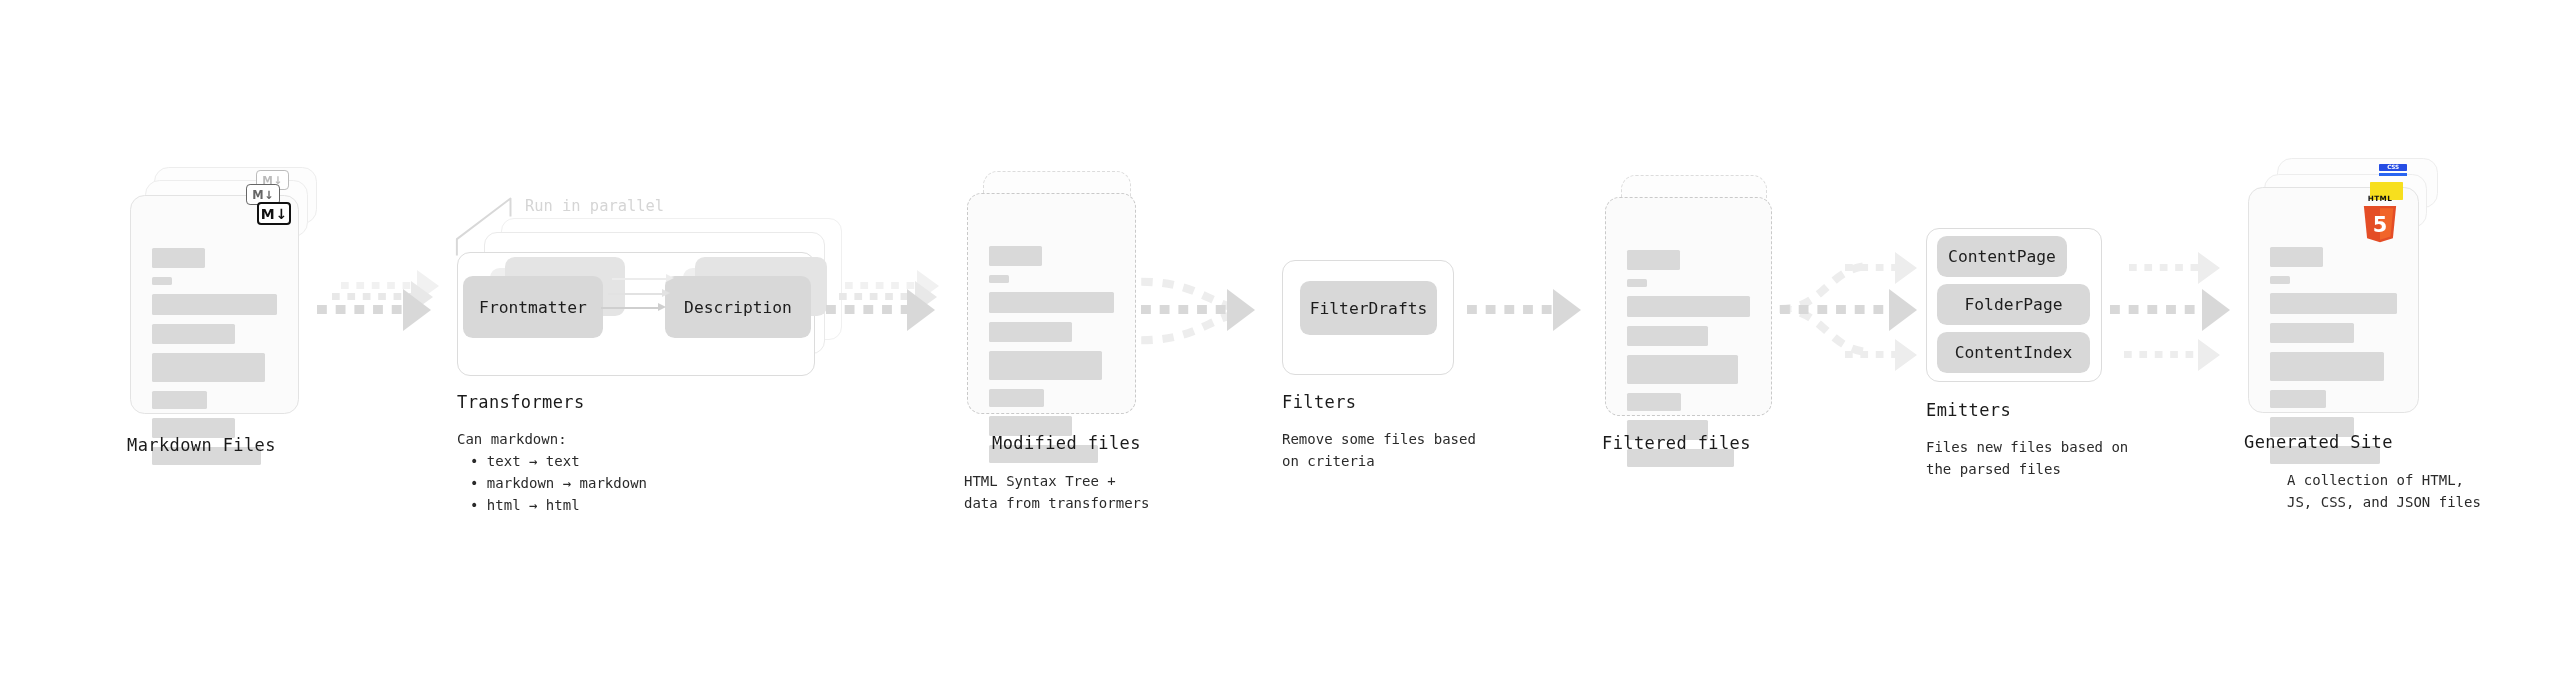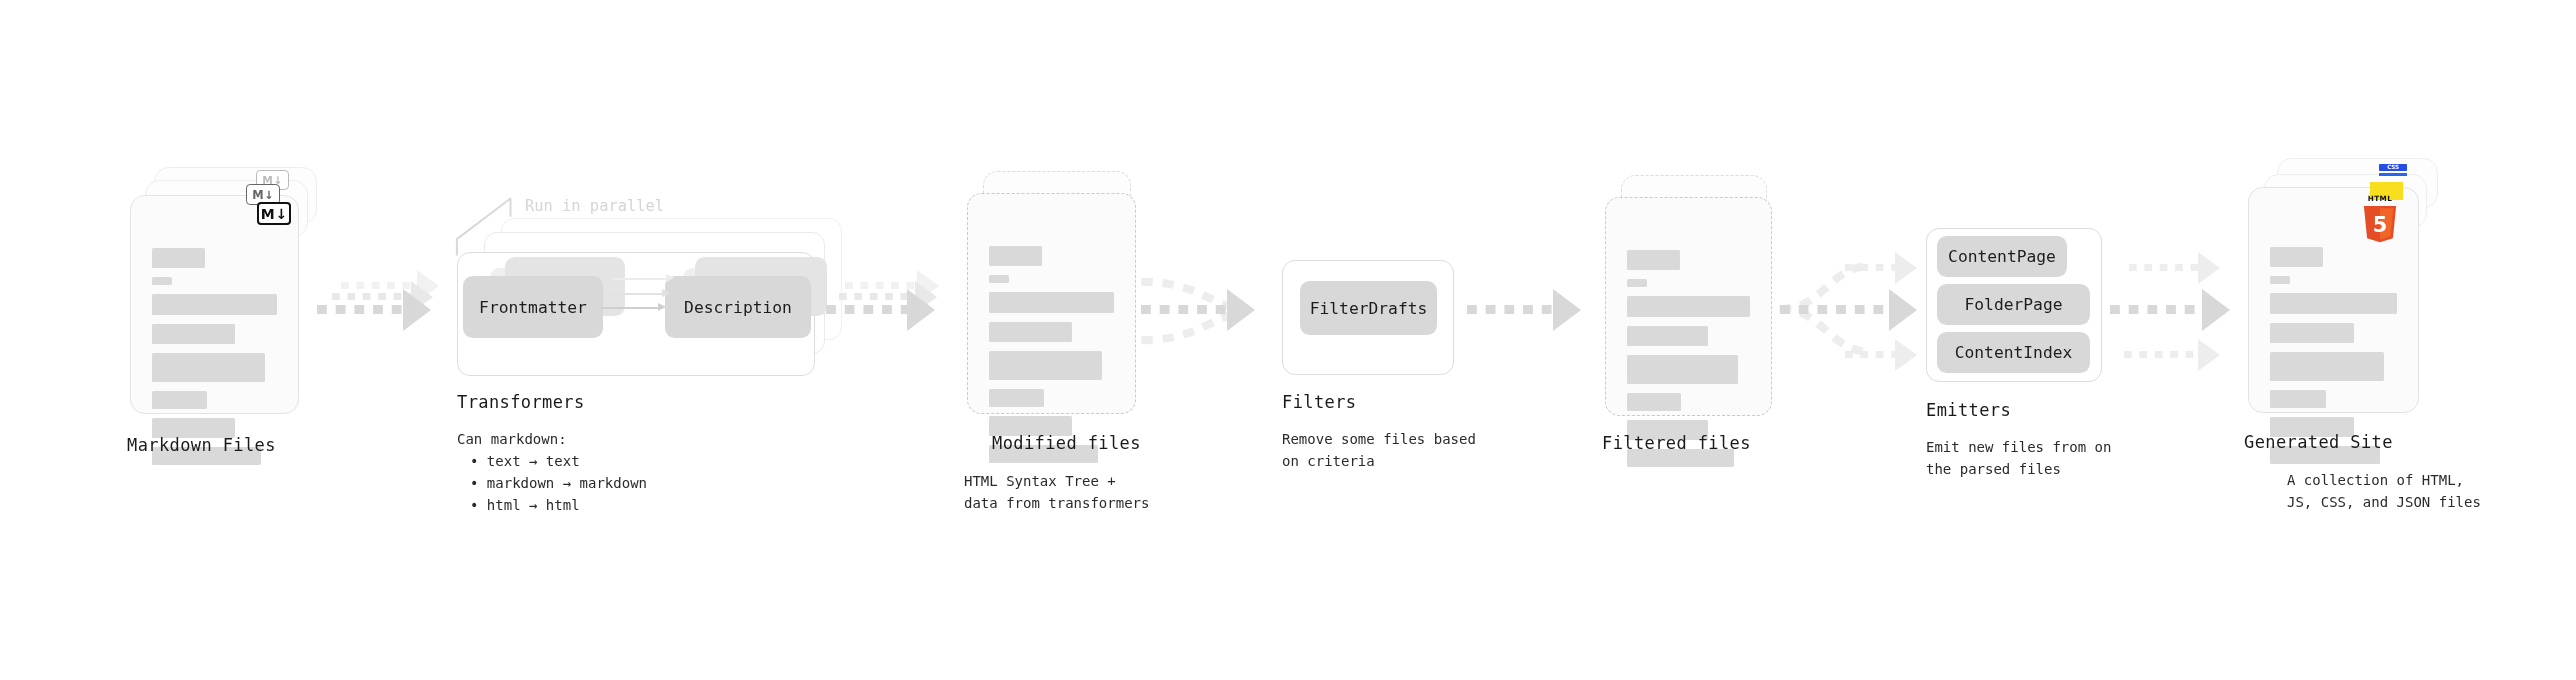--- a/index.html
+++ b/index.html
@@ -247,21 +247,21 @@
   <div class="pill p1" style="left:1937px;top:236px;width:130px;height:41px;">
     <span>ContentPage</span>
   </div>
   <div class="pill p1" style="left:1937px;top:284px;width:153px;height:41px;">
     <span>FolderPage</span>
   </div>
   <div class="pill p1" style="left:1937px;top:332px;width:153px;height:41px;">
     <span>ContentIndex</span>
   </div>
   <div class="title" style="left:1926px;top:400px;text-align:right;">Emitters</div>
-  <div class="sub" style="left:1926px;top:437px;">Emit new files from on
+  <div class="sub" style="left:1926px;top:437px;">Files new files based on
 the parsed files</div>
 
   <div class="arrow sm" style="left:2129px;top:262px;width:91px;color:#EDEDED;">
     <div class="shaft"></div>
     <div class="head"></div>
   </div>
   <div class="arrow" style="left:2110px;top:304px;width:120px;color:#D8D8D8;">
     <div class="shaft"></div>
     <div class="head"></div>
   </div>

